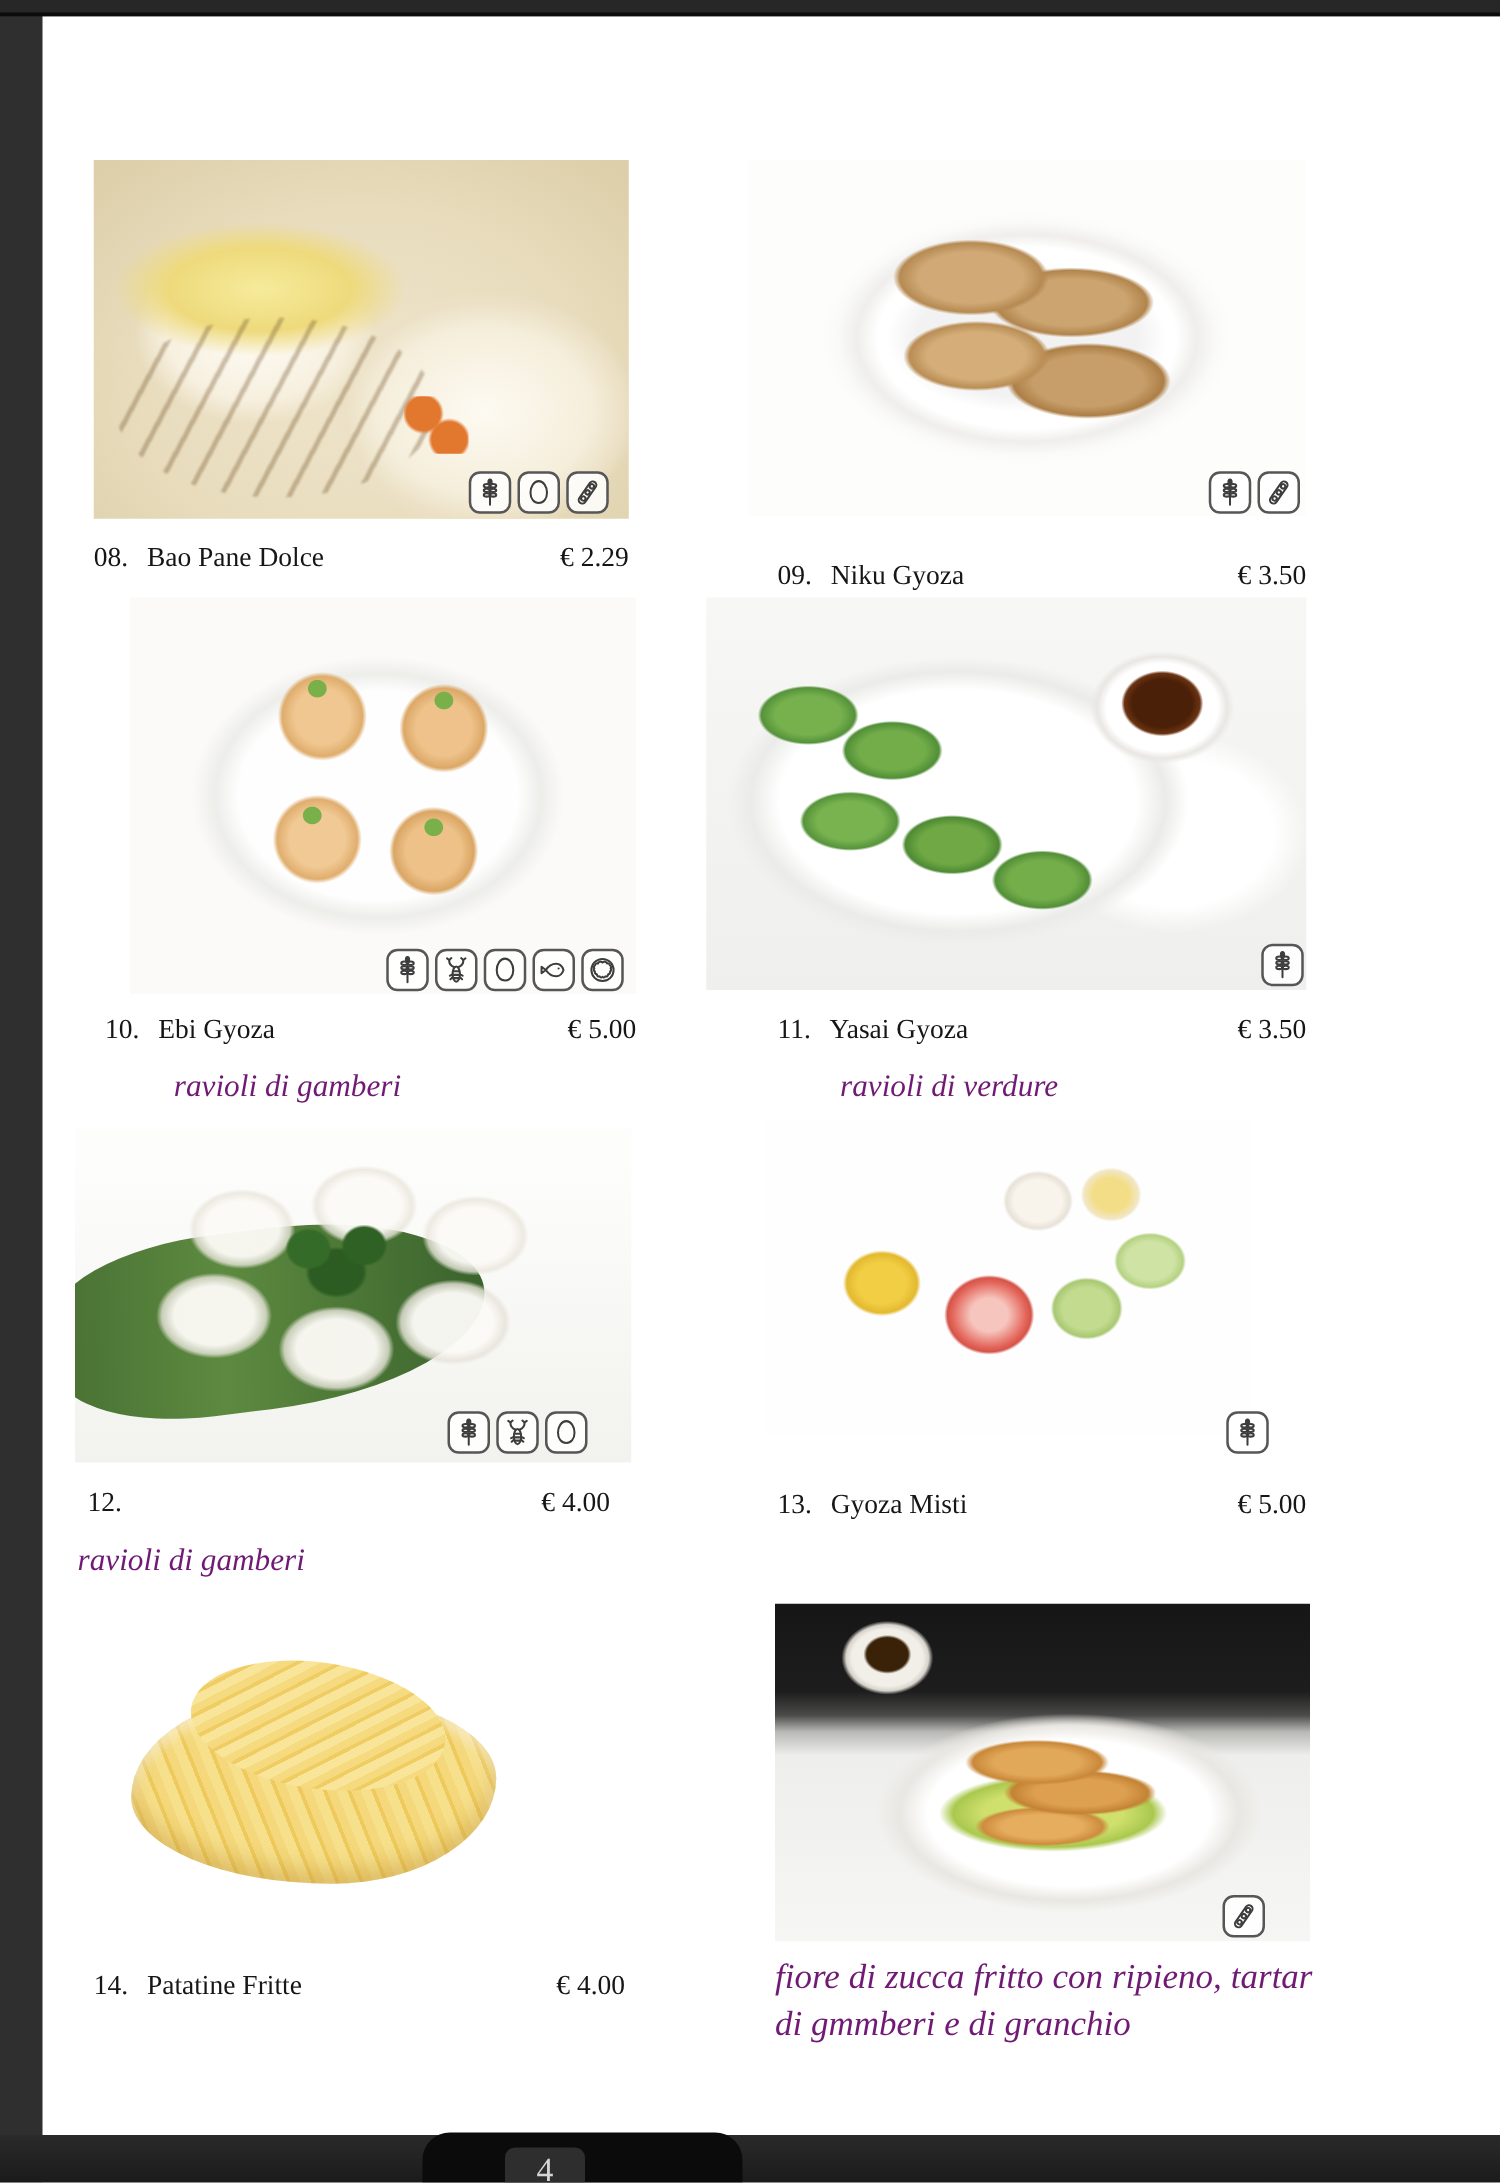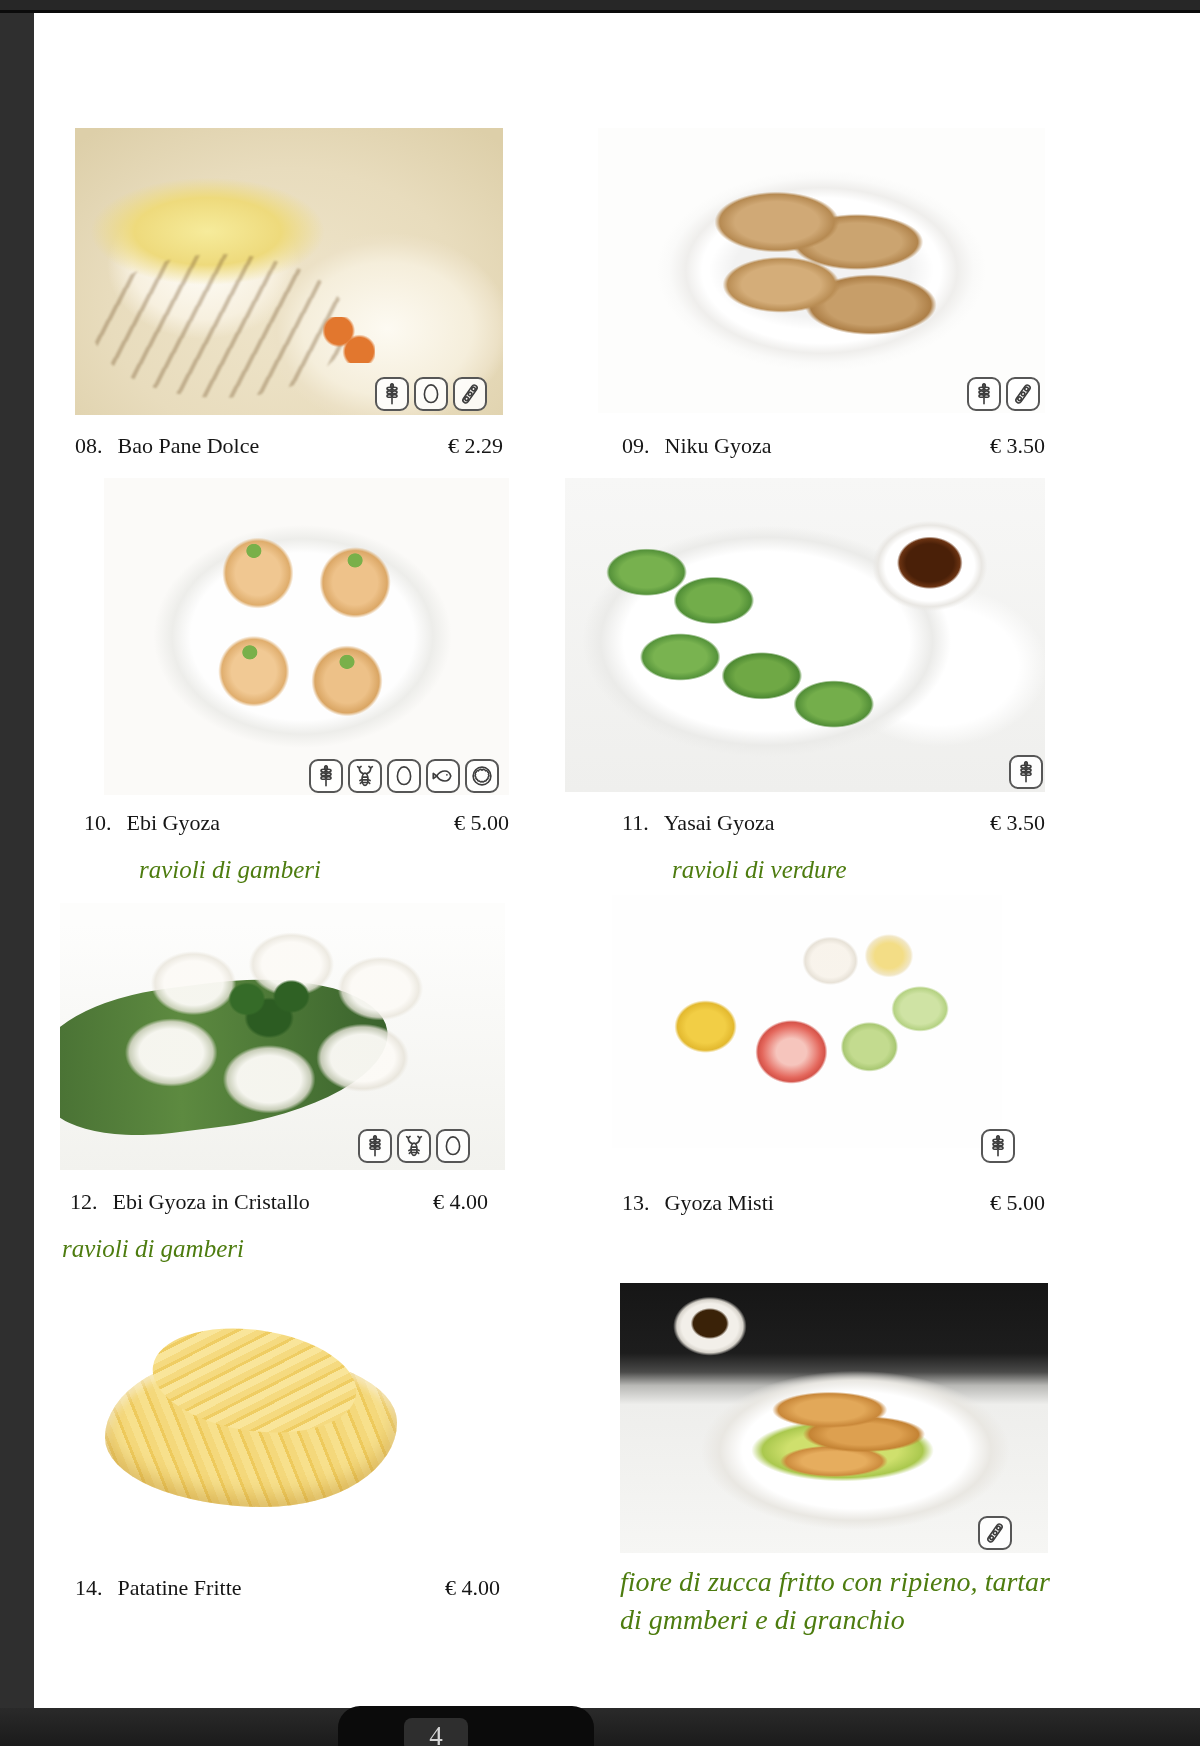--- a/index.html
+++ b/index.html
@@ -14,38 +14,38 @@
                  display:flex;justify-content:center;align-items:flex-start;color:#d5d5d5;font-size:27px;line-height:36px;}
 
   
   #menu-grid{position:absolute;inset:0;}
   .mi{position:absolute;}
   .photo{position:relative;width:100%;}
   .photo-art{position:absolute;inset:0;overflow:hidden;background:#fff;}
   .title-row{display:flex;align-items:baseline;font-size:22px;line-height:40px;white-space:nowrap;}
   .num{margin-right:15px;}
   .price{margin-left:auto;}
-  .desc{font-style:italic;font-size:25px;line-height:34px;margin-top:10px;color:#4d7c0f;}
+  .desc{font-style:italic;font-size:25px;line-height:34px;margin-top:10px;color:#701a75;}
 
   .allergens{position:absolute;display:flex;gap:5px;z-index:5;}
   .badge{width:34px;height:34px;box-sizing:border-box;border:2.5px solid #565656;border-radius:9px;
          background:rgba(255,255,255,.85);display:flex;align-items:center;justify-content:center;}
   .badge svg{width:26px;height:26px;stroke:#3d3d3d;fill:none;stroke-width:1.5;stroke-linecap:round;stroke-linejoin:round;}
   .badge svg .dot{fill:#3d3d3d;stroke:none;}
 
   
   .mi:nth-child(1){left:75px;top:128px;width:428px;}
   .mi:nth-child(1) .photo{height:287px;}
   .mi:nth-child(1) .title-row{margin-top:11px;}
   .mi:nth-child(1) .desc{margin-left:55px;}
   .mi:nth-child(1) .allergens{right:16px;bottom:4px;}
 
   .mi:nth-child(2){left:622px;top:128px;width:423px;}
   .mi:nth-child(2) .photo{margin-left:-24px;width:447px;height:285px;}
-  .mi:nth-child(2) .title-row{margin-top:13px;}
+  .mi:nth-child(2) .title-row{margin-top:27px;}
   .mi:nth-child(2) .desc{margin-left:50px;}
   .mi:nth-child(2) .allergens{right:5px;bottom:2px;}
 
   .mi:nth-child(3){left:84px;top:478px;width:425px;}
   .mi:nth-child(3) .photo{margin-left:20px;width:405px;height:317px;}
   .mi:nth-child(3) .title-row{margin-top:8px;}
   .mi:nth-child(3) .desc{margin-left:55px;}
   .mi:nth-child(3) .allergens{right:10px;bottom:2px;}
 
   .mi:nth-child(4){left:622px;top:478px;width:423px;}
@@ -349,21 +349,20 @@
             </span>
             <span class="badge">
               <svg viewBox="0 0 24 24">
                 <path d="M12 3.6c3.5 0 6.1 4 6.1 8.6 0 4.5-2.6 7.6-6.1 7.6s-6.1-3.1-6.1-7.6c0-4.6 2.6-8.6 6.1-8.6z"></path>
               </svg>
             </span>
           </span>
     </div>
     <div class="title-row">
       <span class="num">12.</span>
-      <span class="name">Ebi Gyoza in Cristallo</span>
       <span class="price">€ 4.00</span>
     </div>
     <div class="desc">ravioli di gamberi</div>
   </article>
       <article class="mi">
     <div class="photo">
       <div class="photo-art photo-mixed-gyoza"></div>
       <span class="allergens">
             <span class="badge">
               <svg viewBox="0 0 24 24">

